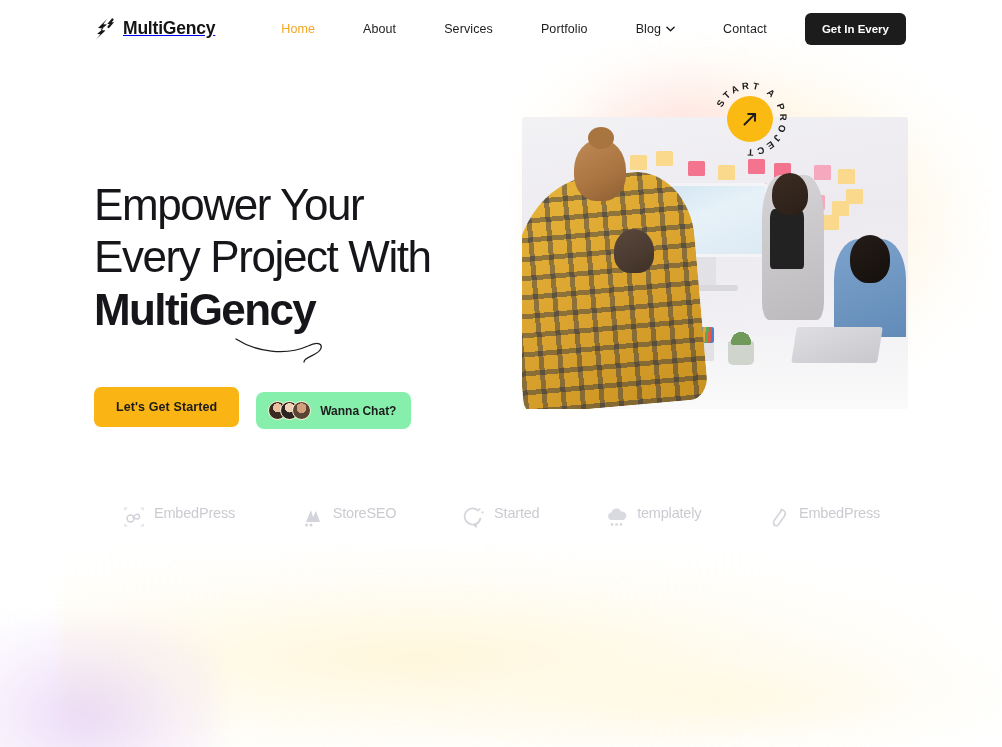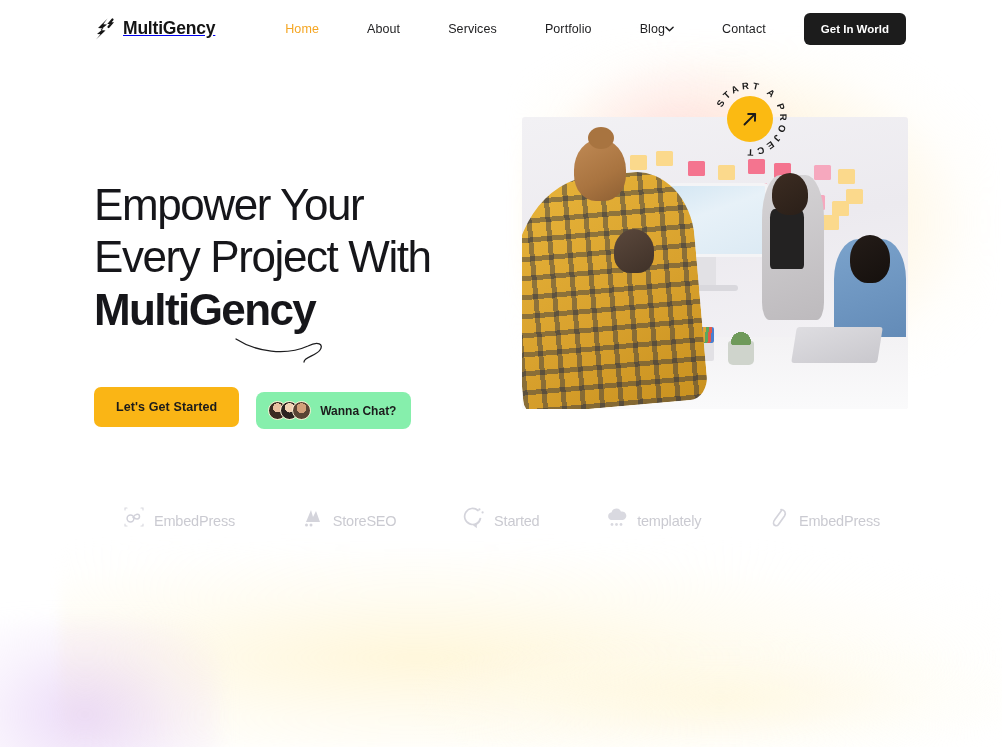--- a/index.html
+++ b/index.html
@@ -86,21 +86,21 @@
     font-size: 12.5px;
     font-weight: 500;
     color: #1d1d1f;
     text-decoration: none;
     padding: 6px 24px;
     letter-spacing: 0.1px;
     white-space: nowrap;
     cursor: pointer;
   }
   .nav-link.active { color: #F5A623; }
-  .nav-link.has-caret { display: inline-flex; align-items: center; }
+  .nav-link.has-caret { display: inline-flex; align-items: center; gap: 5px; }
   .caret { width: 9px; height: 6px; display: inline-block; }
 
   .btn-get-in-touch {
     margin-left: 14px;
     background: #1c1c1c;
     color: #ffffff;
     font-size: 11.5px;
     font-weight: 600;
     border: none;
     border-radius: 6px;
@@ -357,21 +357,21 @@
   }
   .logo-row {
     margin-top: 36px;
     display: flex;
     justify-content: space-between;
     align-items: center;
     padding: 0 122px;
   }
   .logo-item {
     display: flex;
-    align-items: flex-end;
+    align-items: flex-start;
     gap: 8px;
     opacity: 0.95;
   }
   .logo-glyph { width: 24px; height: 24px; display: block; }
   .logo-text {
     font-size: 14.5px;
     font-weight: 500;
     color: #c8c8cf;
     letter-spacing: -0.2px;
     white-space: nowrap;
@@ -406,21 +406,21 @@
     <a class="nav-link" href="#">About</a>
     <a class="nav-link" href="#">Services</a>
     <a class="nav-link" href="#">Portfolio</a>
     <a class="nav-link has-caret" href="#">
       <span>Blog</span>
       <svg class="caret" viewBox="0 0 10 6">
         <path d="M1 1 L5 5 L9 1" stroke="#1d1d1f" stroke-width="1.6" fill="none" stroke-linecap="round" stroke-linejoin="round"></path>
       </svg>
     </a>
     <a class="nav-link" href="#">Contact</a>
-    <button class="btn-get-in-touch">Get In World</button>
+    <button class="btn-get-in-touch">Get In Every</button>
   </nav>
 </header>
 
 <section class="hero">
 
   <div class="hero-copy">
     <h1 class="hero-title">
       <span class="t-line">Empower Your</span>
       <span class="t-line">Every Project With</span>
       <span class="t-line t-strong">MultiGency</span>

